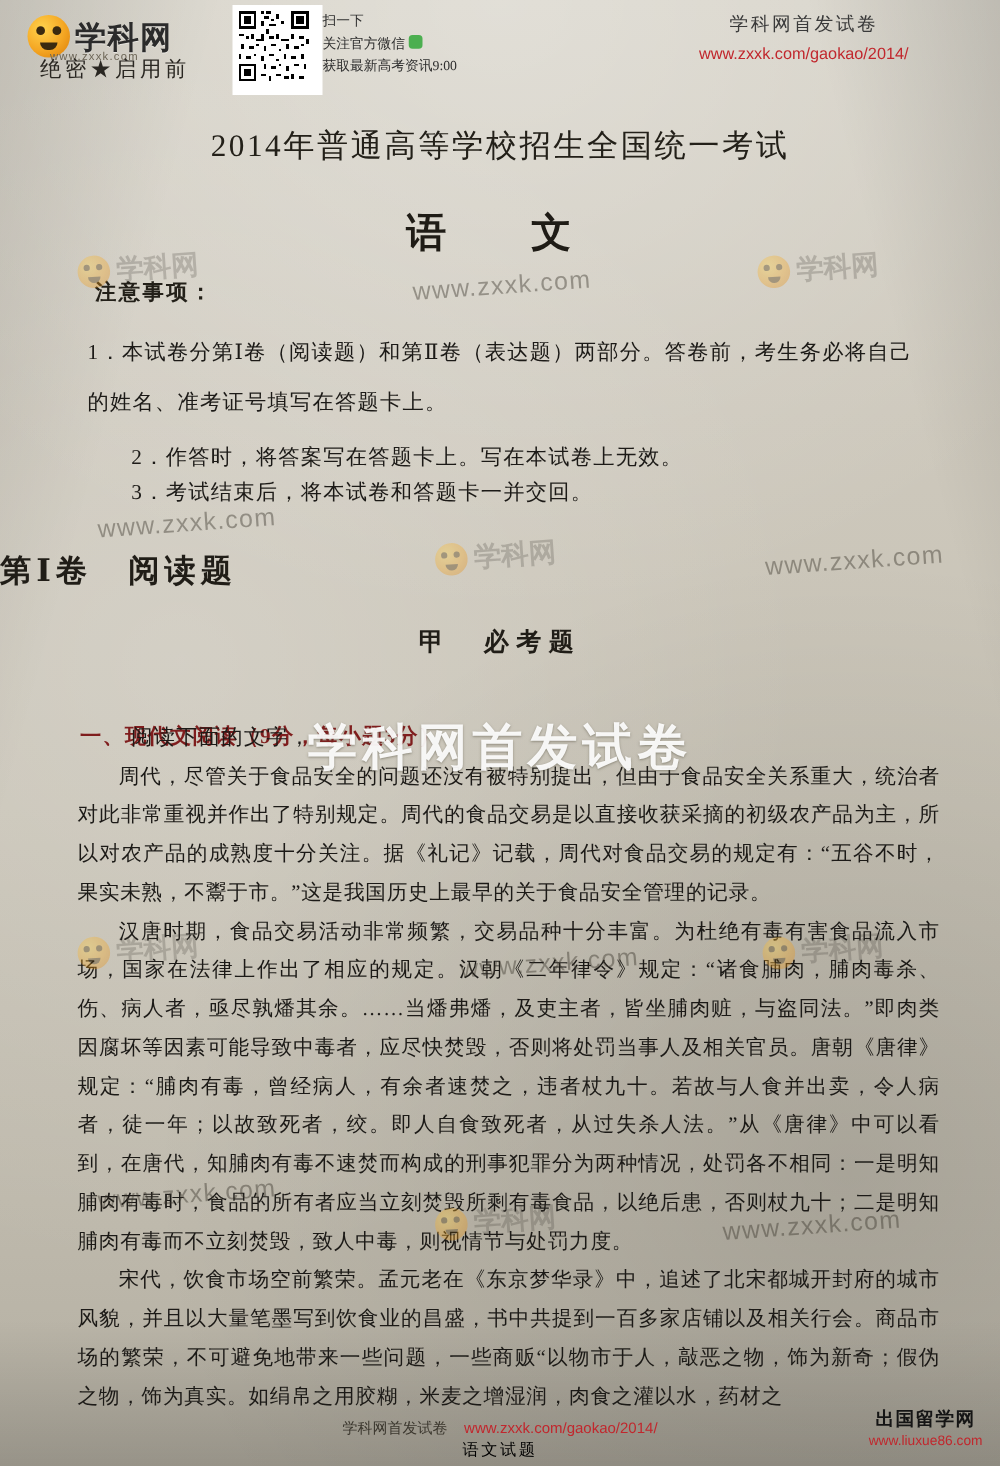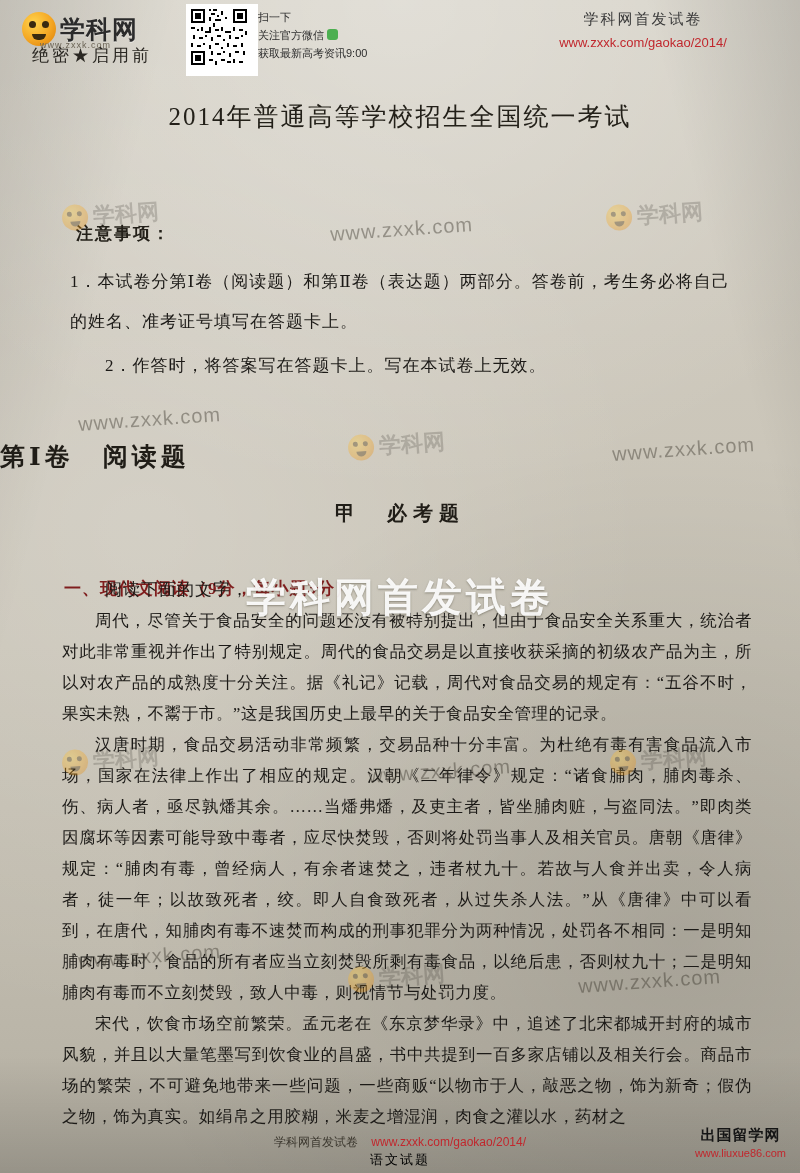--- a/index.html
+++ b/index.html
@@ -54,21 +54,21 @@
   .logo-sub{
     position:absolute;left:40px;top:40px;font-size:9px;color:#6b6455;
     font-family:"Liberation Sans","DejaVu Sans",sans-serif;letter-spacing:1px;
   }
   .qr{
     position:absolute;left:186px;top:4px;width:66px;height:66px;background:#fff;padding:3px;
   }
   .qr svg{display:block}
   .qr-note{
     position:absolute;left:258px;top:8px;width:130px;font-size:11px;line-height:18px;
-    color:#2e2e2e;font-family:Liberation Sans, sans-serif;
+    color:#2e2e2e;font-family:Liberation Serif, serif;
   }
   .qr-note .wx{display:inline-block;width:11px;height:11px;border-radius:3px;background:#4caf50;vertical-align:-1px;margin-left:3px}
   .brand-right{
     position:absolute;right:22px;top:10px;text-align:center;width:270px;
   }
   .brand-right .t1{
     font-family:"Liberation Sans","DejaVu Sans",sans-serif;font-size:15px;color:#3a3a3a;
     letter-spacing:2px;
   }
   .brand-right .t2{
@@ -247,24 +247,26 @@
   </div>
 
   <div class="brand-right">
     <div class="t1">学科网首发试卷</div>
     <div class="t2">www.zxxk.com/gaokao/2014/</div>
   </div>
 
   <div class="secret-line">绝密★启用前</div>
 
   <div class="exam-title">2014年普通高等学校招生全国统一考试</div>
+  <div class="subject">语　文</div>
 
   <div class="notice">注意事项：</div>
   <div class="p1">1．本试卷分第Ⅰ卷（阅读题）和第Ⅱ卷（表达题）两部分。答卷前，考生务必将自己的姓名、准考证号填写在答题卡上。</div>
   <div class="p2">2．作答时，将答案写在答题卡上。写在本试卷上无效。</div>
+  <div class="p3">3．考试结束后，将本试卷和答题卡一并交回。</div>
 
   <div class="section-1">第Ⅰ卷　阅读题</div>
   <div class="section-jia">甲　必考题</div>
   <div class="q-head">一、现代文阅读（9分，每小题3分）</div>
   <div class="q-read">阅读下面的文字，</div>
 
   <div class="body-text">
     <p>周代，尽管关于食品安全的问题还没有被特别提出，但由于食品安全关系重大，统治者对此非常重视并作出了特别规定。周代的食品交易是以直接收获采摘的初级农产品为主，所以对农产品的成熟度十分关注。据《礼记》记载，周代对食品交易的规定有：“五谷不时，果实未熟，不鬻于市。”这是我国历史上最早的关于食品安全管理的记录。</p>
     <p>汉唐时期，食品交易活动非常频繁，交易品种十分丰富。为杜绝有毒有害食品流入市场，国家在法律上作出了相应的规定。汉朝《二年律令》规定：“诸食脯肉，脯肉毒杀、伤、病人者，亟尽孰燔其余。……当燔弗燔，及吏主者，皆坐脯肉赃，与盗同法。”即肉类因腐坏等因素可能导致中毒者，应尽快焚毁，否则将处罚当事人及相关官员。唐朝《唐律》规定：“脯肉有毒，曾经病人，有余者速焚之，违者杖九十。若故与人食并出卖，令人病者，徒一年；以故致死者，绞。即人自食致死者，从过失杀人法。”从《唐律》中可以看到，在唐代，知脯肉有毒不速焚而构成的刑事犯罪分为两种情况，处罚各不相同：一是明知脯肉有毒时，食品的所有者应当立刻焚毁所剩有毒食品，以绝后患，否则杖九十；二是明知脯肉有毒而不立刻焚毁，致人中毒，则视情节与处罚力度。</p>
     <p>宋代，饮食市场空前繁荣。孟元老在《东京梦华录》中，追述了北宋都城开封府的城市风貌，并且以大量笔墨写到饮食业的昌盛，书中共提到一百多家店铺以及相关行会。商品市场的繁荣，不可避免地带来一些问题，一些商贩“以物市于人，敲恶之物，饰为新奇；假伪之物，饰为真实。如绢帛之用胶糊，米麦之增湿润，肉食之灌以水，药材之</p>

